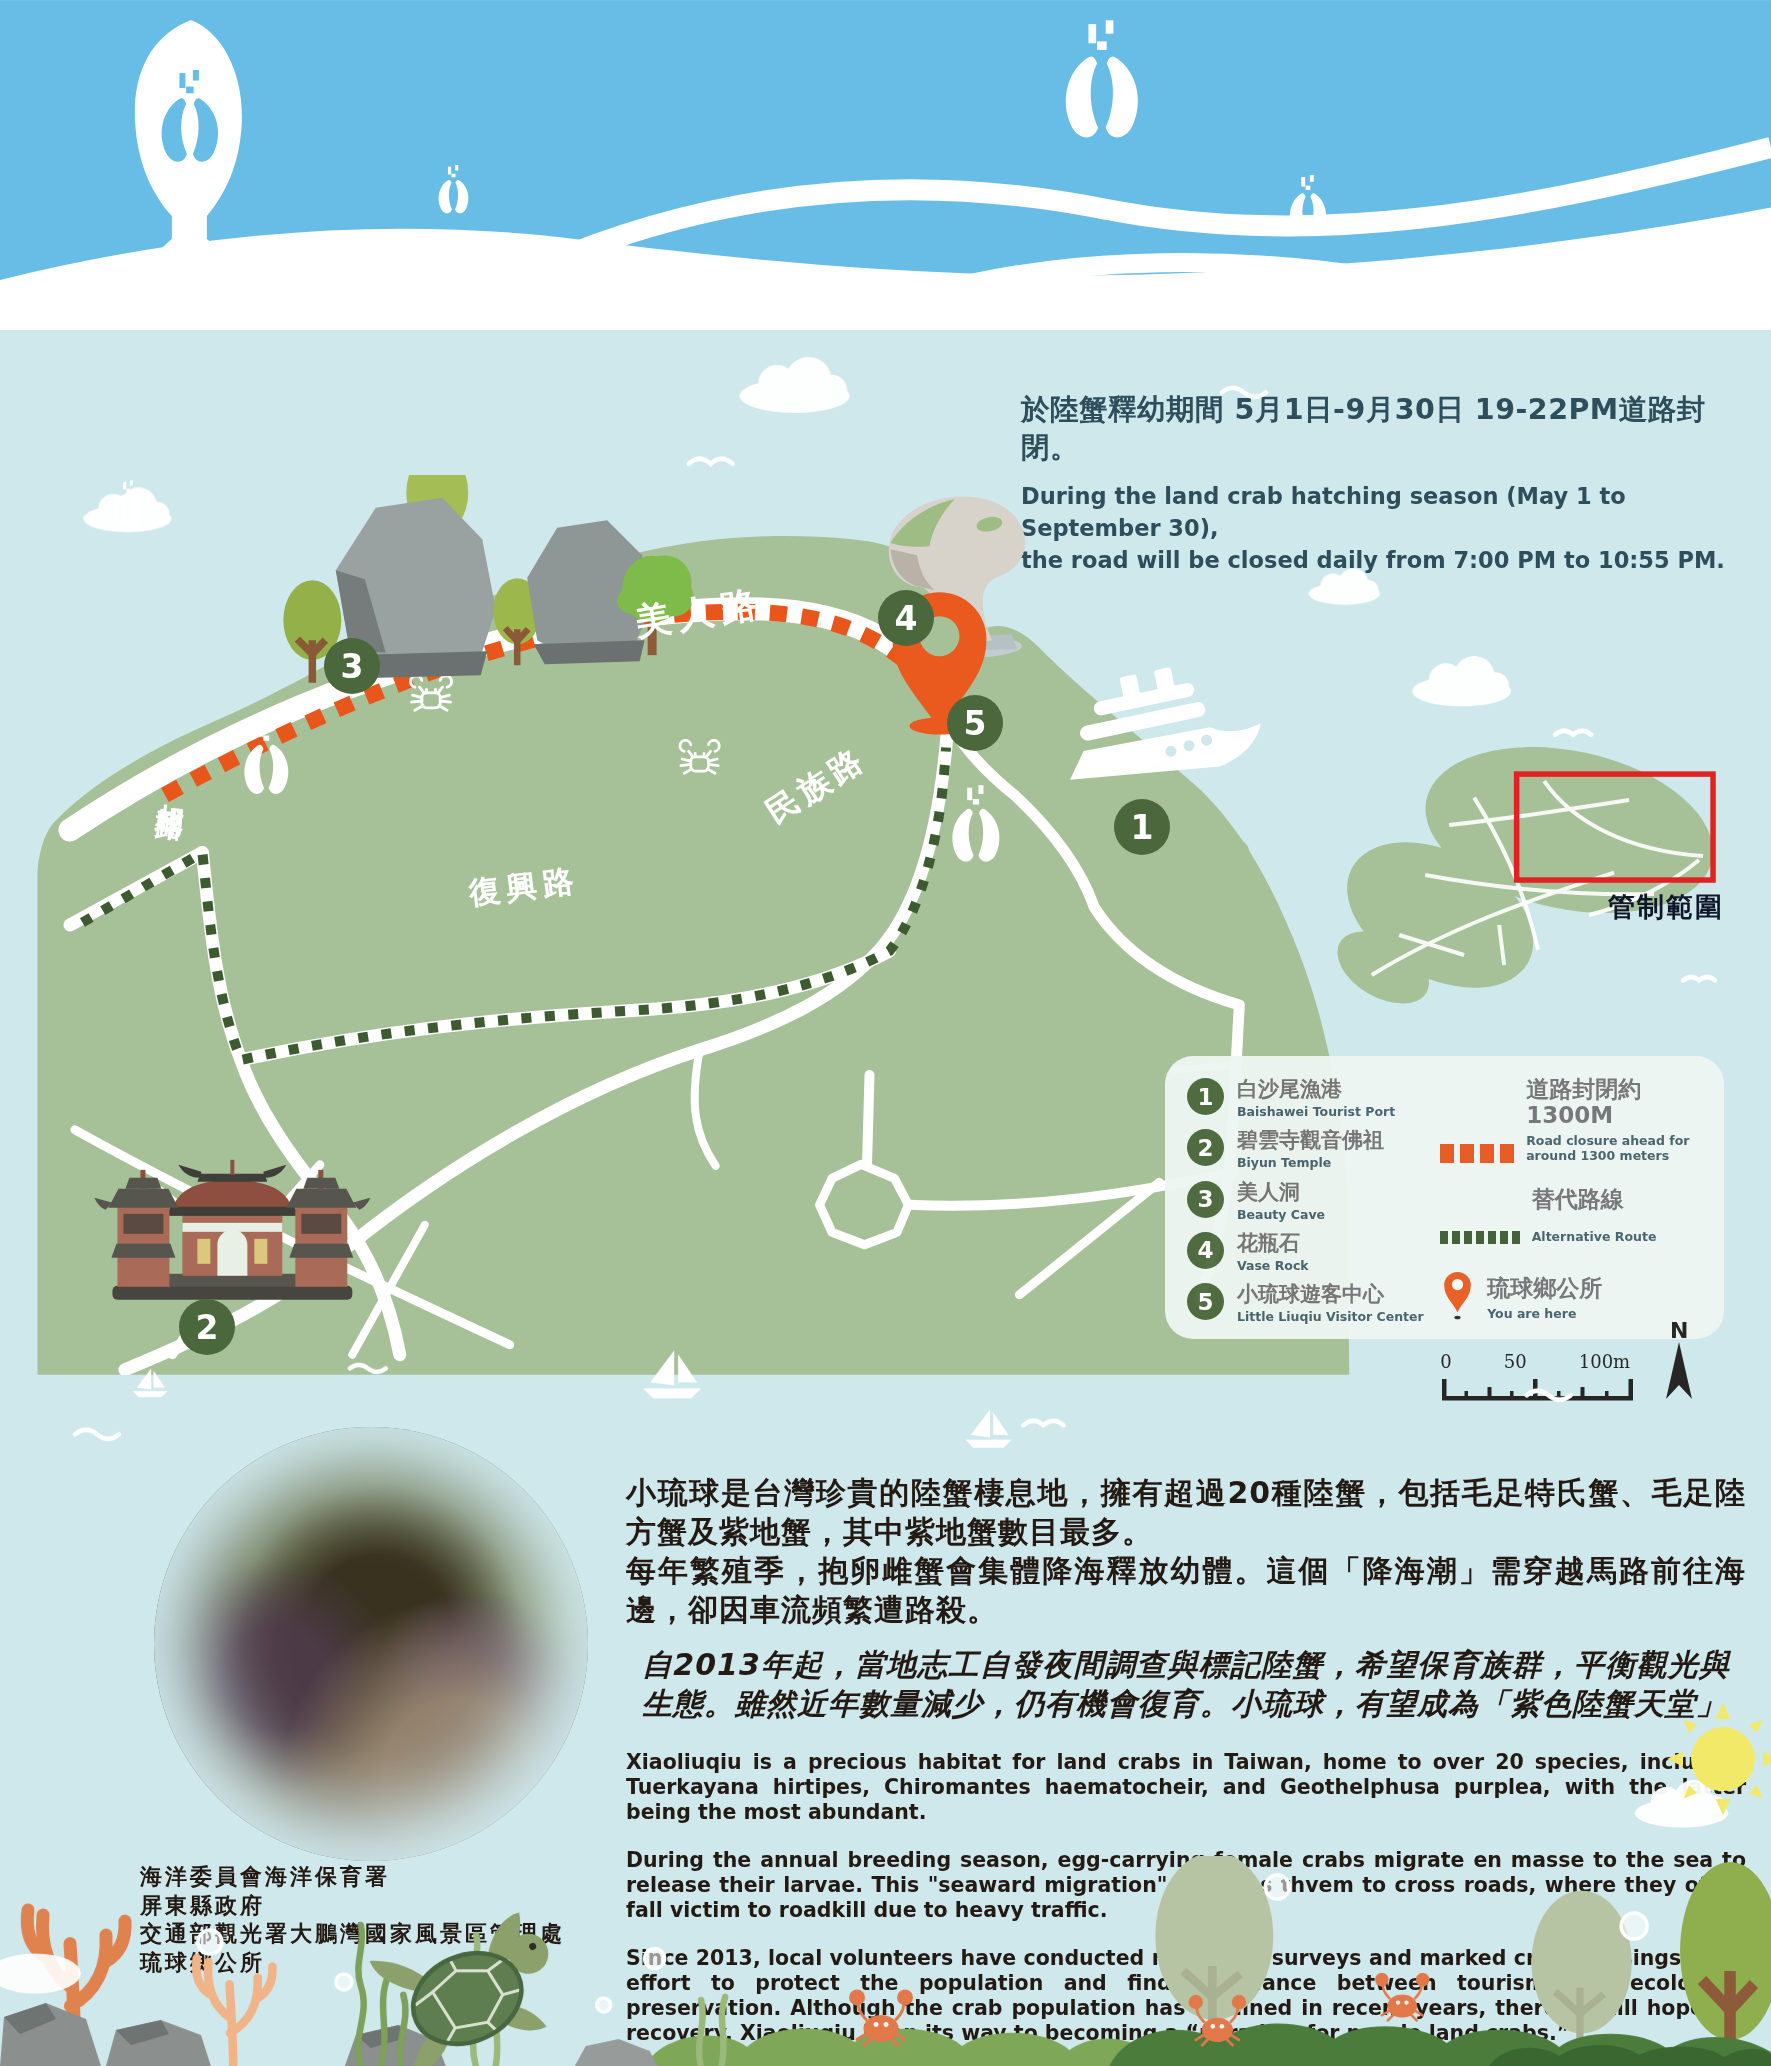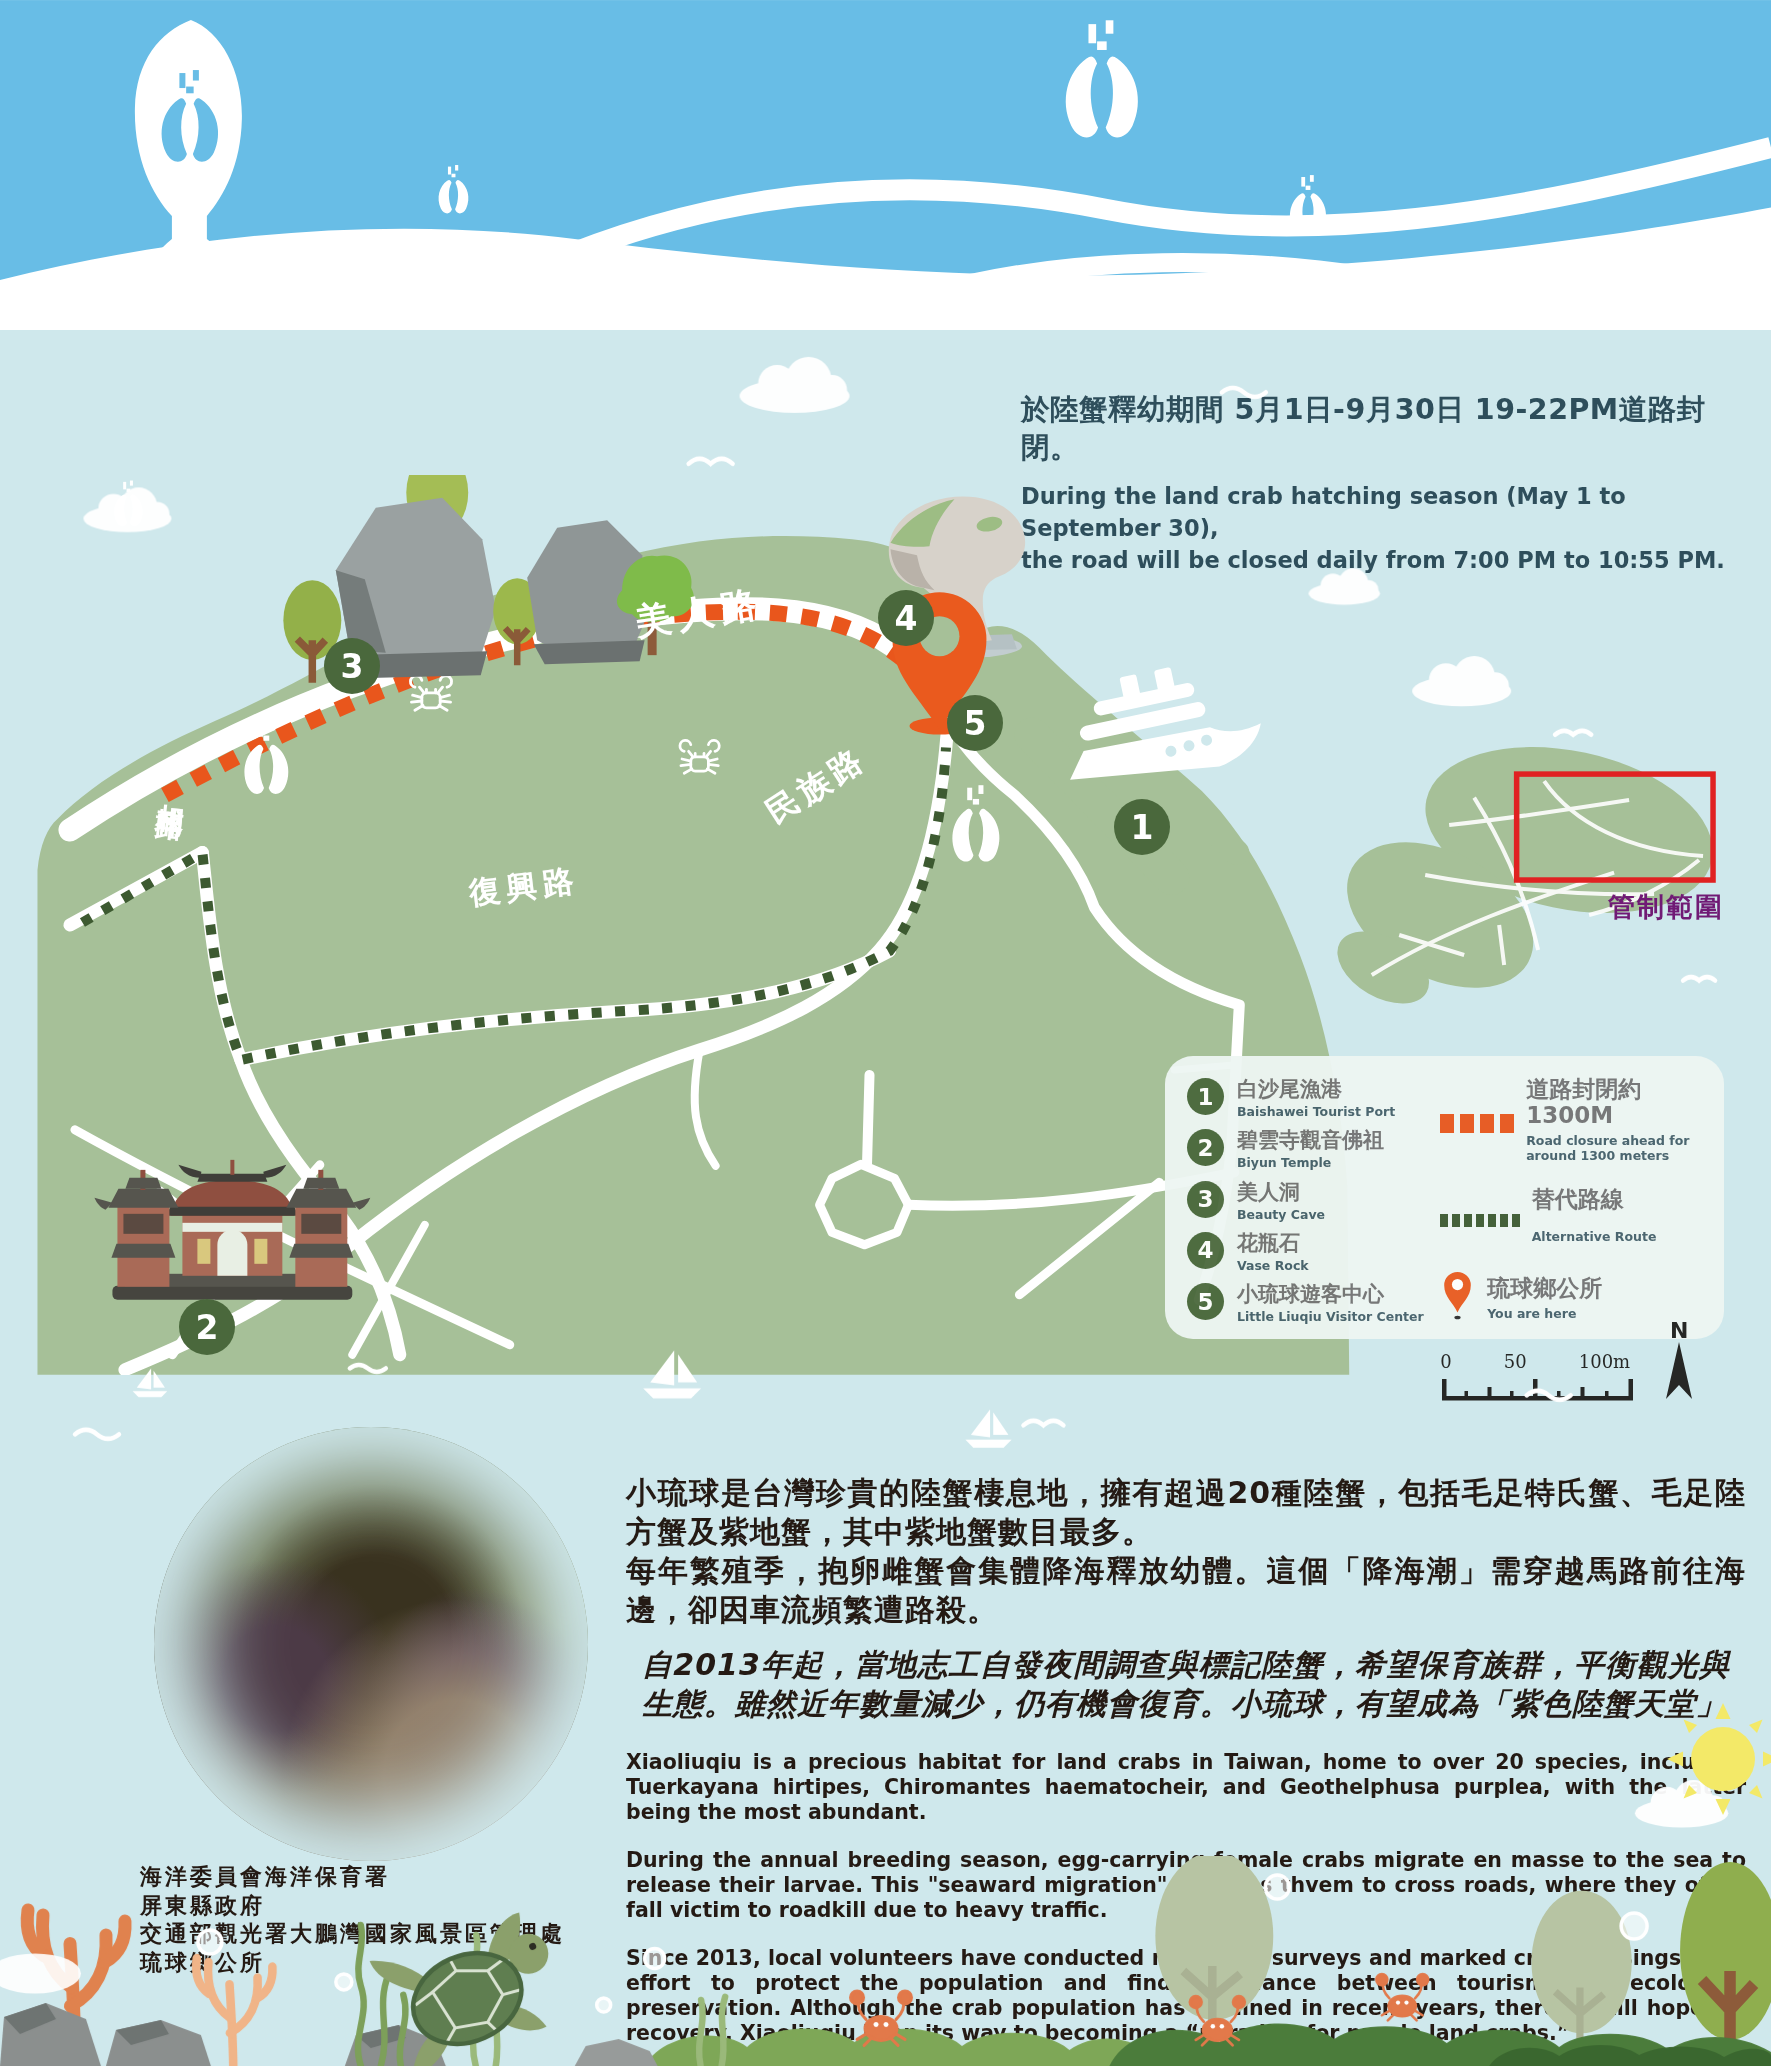--- a/index.html
+++ b/index.html
@@ -22,36 +22,36 @@
   
   .map-svg{left:0;top:475px;}
   .f-land{fill:var(--land_green);}
   .s-land{stroke:var(--land_green);}
   .road{stroke:#ffffff;fill:none;stroke-linecap:round;stroke-linejoin:round;}
   .closure{stroke:var(--closure_orange);fill:none;stroke-dasharray:34 30;}
   .altroute{stroke:var(--route_green);fill:none;stroke-dasharray:20 27;}
   
   .roadlabel{color:#ffffff;font-weight:bold;white-space:nowrap;text-shadow:0 0 1px rgba(255,255,255,.4);}
   .vertical{writing-mode:vertical-rl;text-orientation:upright;}
-  .insetlabel{color:#701a75;font-weight:bold;font-size:27px;letter-spacing:2px;}
+  .insetlabel{color:#0f172a;font-weight:bold;font-size:27px;letter-spacing:2px;}
   
   .marker{width:56px;height:56px;border-radius:50%;background:var(--marker_green);
     color:#fff;font-weight:bold;font-size:33px;display:flex;align-items:center;justify-content:center;
     transform:translate(-50%,-50%);border:0;}
   
   .legend{left:1165px;top:1056px;width:559px;height:283px;background:var(--legend_bg);
     border-radius:28px;opacity:.95;display:flex;padding:20px 17px 15px 22px;box-sizing:border-box;}
   .legend-left{width:46%;display:flex;flex-direction:column;justify-content:space-between;}
   .legend-item{display:flex;align-items:flex-start;gap:13px;}
   .legend-num{flex:0 0 37px;width:37px;height:37px;border-radius:50%;background:var(--marker_green);
     color:#fff;font-size:23px;font-weight:bold;display:flex;align-items:center;justify-content:center;margin-top:2px;}
   .legend-zh{font-size:21px;font-weight:bold;color:#737373;line-height:26px;}
   .legend-en{font-size:12.5px;font-weight:bold;color:#45606a;margin-top:2px;}
   .legend-right{width:54%;display:flex;flex-direction:column;padding-left:14px;box-sizing:border-box;}
-  .sym-row{display:flex;align-items:center;gap:12px;margin-bottom:23px;}
+  .sym-row{display:flex;align-items:flex-end;gap:12px;margin-bottom:23px;}
   .sym-dashes{display:flex;gap:6px;margin-top:8px;}
   .dash-o{width:14px;height:19px;background:var(--closure_orange);}
   .dash-g{width:7.5px;height:13px;background:var(--route_green);}
   .scale-row{display:flex;align-items:flex-end;gap:15px;margin-top:auto;}
   .scale-ticks{color:var(--scale_black);}
   .scale-nums{display:flex;justify-content:space-between;font-size:18px;color:var(--scale_black);width:190px;margin-bottom:1px;font-family:"DejaVu Serif","Liberation Serif",serif;}
   .north{display:flex;flex-direction:column;align-items:center;margin-left:13px;}
   .north-n{font-size:22px;font-weight:bold;color:var(--scale_black);line-height:20px;}
   
   .photo{left:154px;top:1427px;width:434px;height:434px;border-radius:50%;

